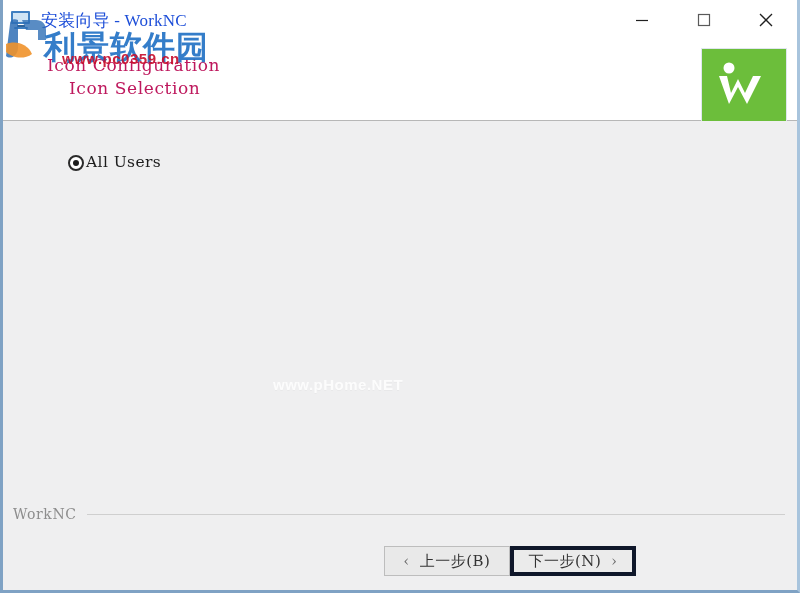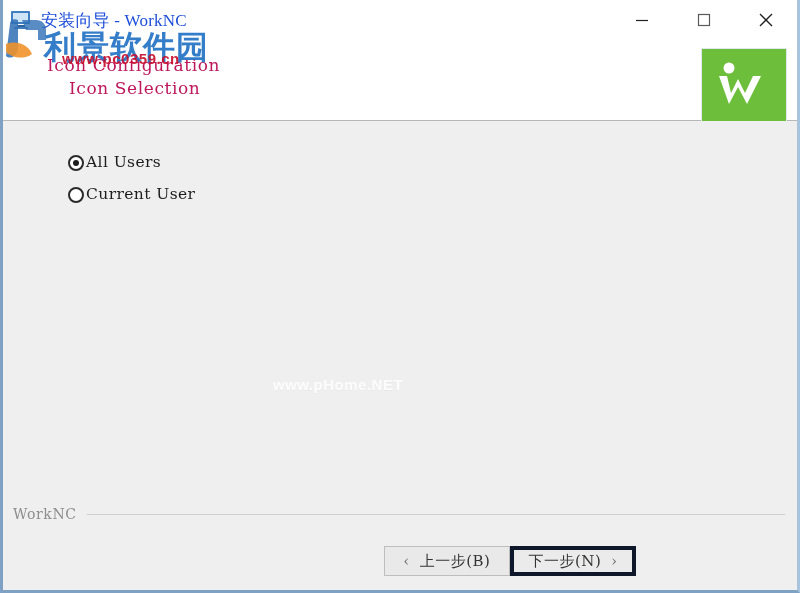--- a/index.html
+++ b/index.html
@@ -340,24 +340,20 @@
       </div>
     </div>
 
     <div class="content">
 
       <div class="radio-row">
         <span class="radio-mark checked"></span>
         <span class="radio-label">All Users</span>
       </div>
 
-      <div class="radio-row">
-        <span class="radio-mark"></span>
-        <span class="radio-label">Current User</span>
-      </div>
 
       <div class="center-watermark">www.pHome.NET</div>
     </div>
 
     <div class="footer">
       <div class="footer-brand-row">
         <div class="footer-brand">WorkNC</div>
         <div class="footer-rule"></div>
       </div>
 

